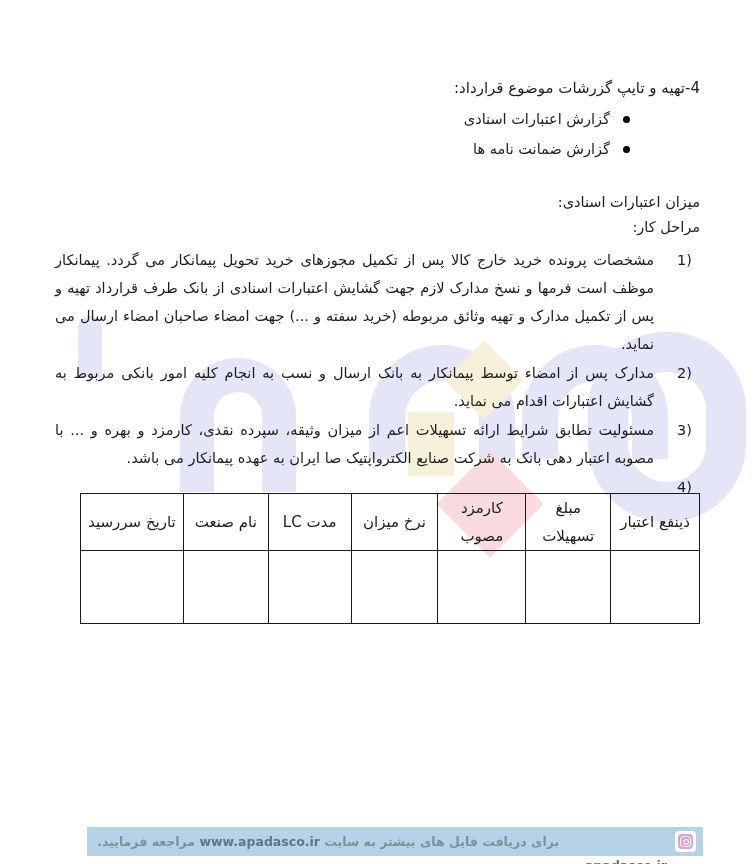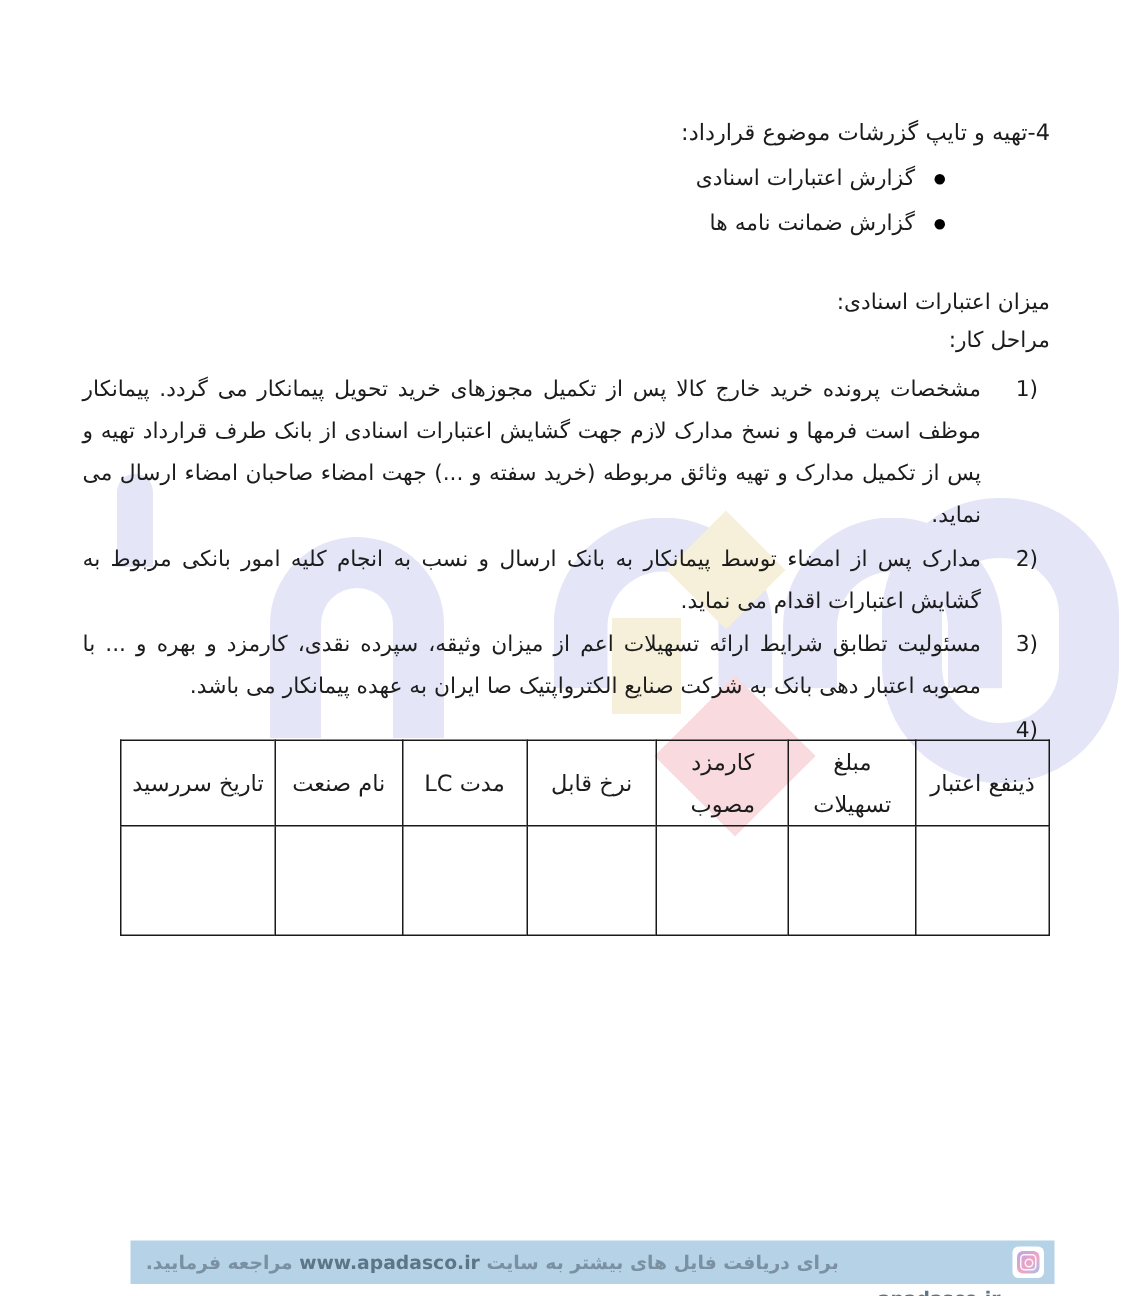--- a/index.html
+++ b/index.html
@@ -131,21 +131,21 @@
         <col style="width:87px">
           <col style="width:83px">
           <col style="width:85px">
           <col style="width:103px">
       </colgroup>
       <thead>
         <tr>
           <th>ذینفع اعتبار</th>
           <th>مبلغ تسهیلات</th>
           <th>کارمزد مصوب</th>
-          <th>نرخ قابل</th>
+          <th>نرخ میزان</th>
           <th>مدت  LC</th>
           <th>نام صنعت</th>
           <th>تاریخ سررسید</th>
         </tr>
       </thead>
       <tbody>
         <tr>
           <td></td>
           <td></td>
           <td></td>

